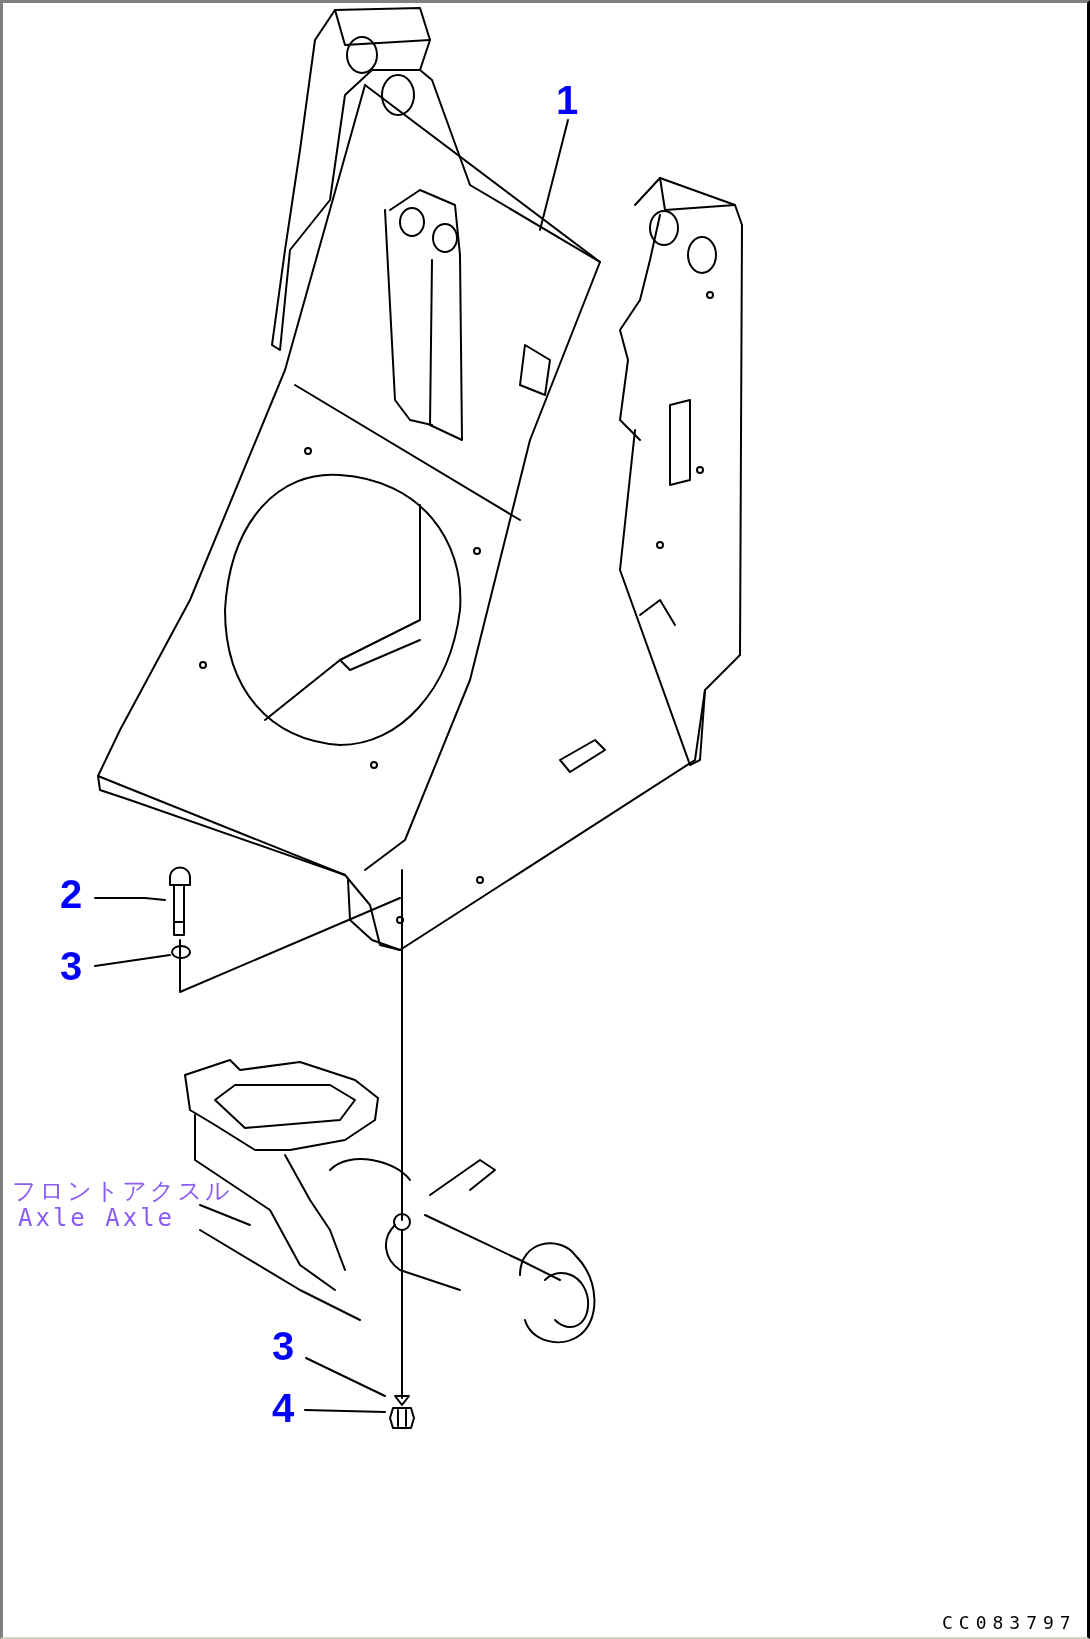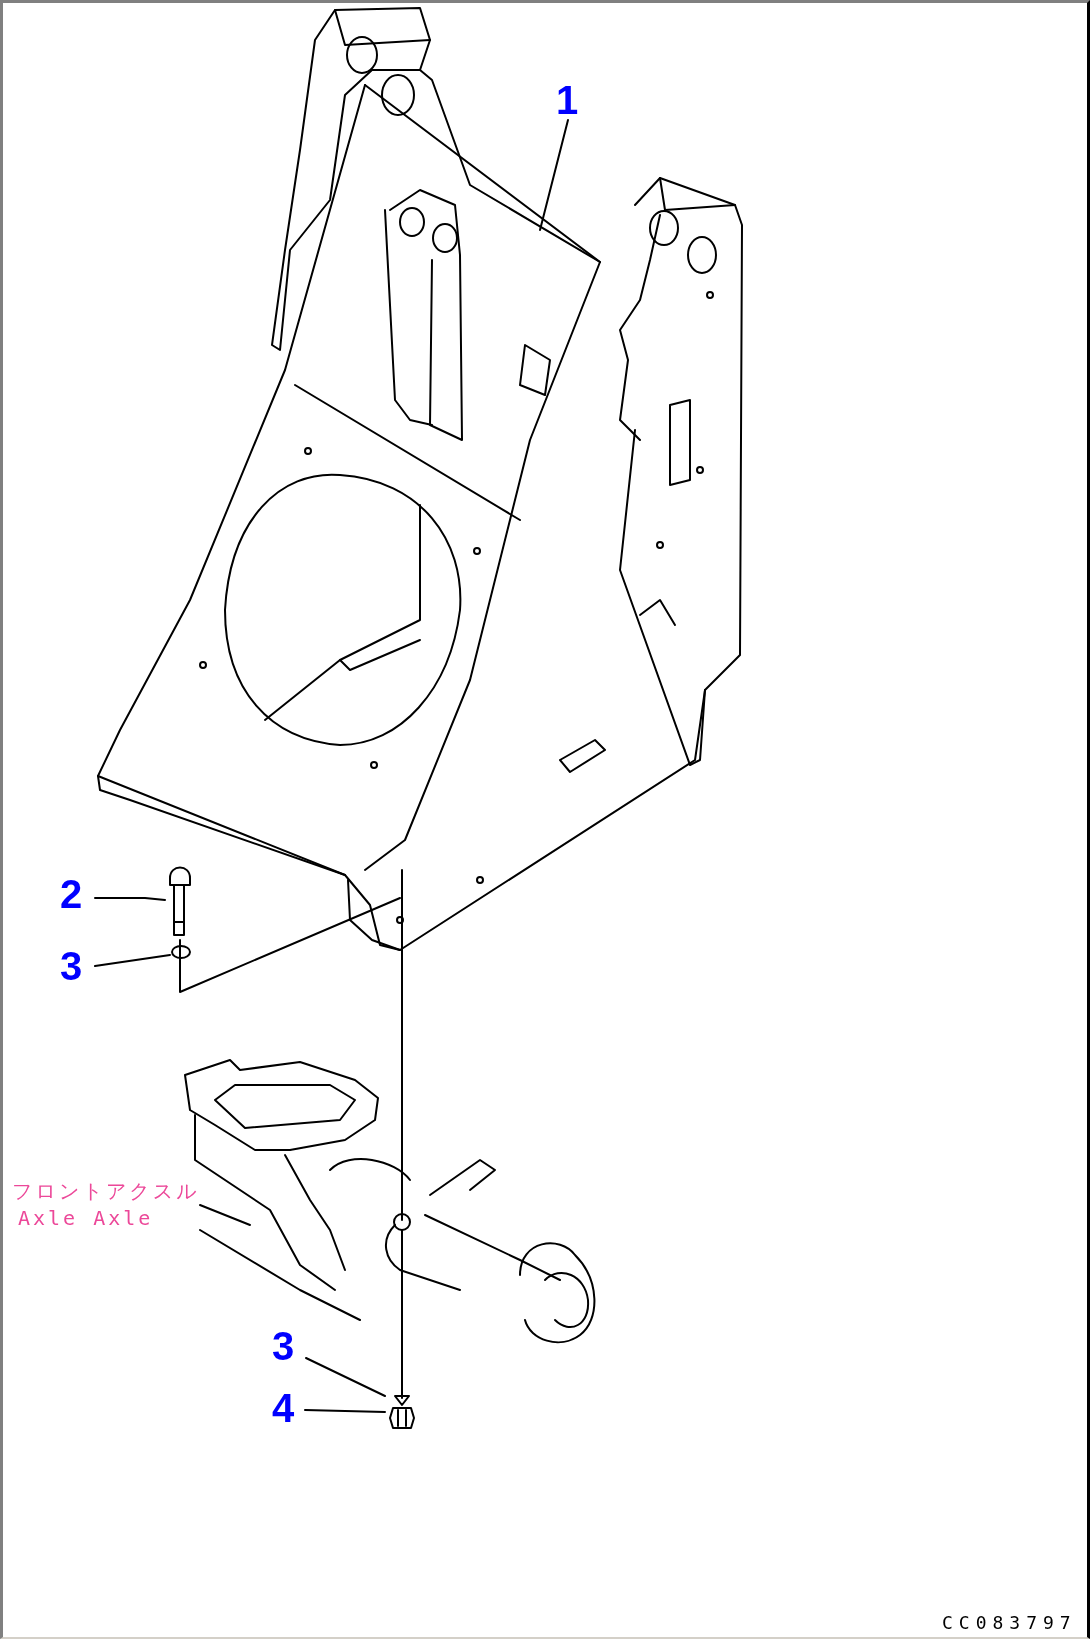--- a/index.html
+++ b/index.html
@@ -11,21 +11,21 @@
     border-right: 3px solid #000000; border-bottom: 2px solid #d4d0c8;
     background: #ffffff;
   }
   svg.drawing { position: absolute; left: 0; top: 0; }
   .callout {
     position: absolute; font-family: "Liberation Sans", sans-serif;
     font-weight: bold; font-size: 40px; line-height: 40px;
   }
   .caption {
     position: absolute; font-family: "DejaVu Sans Mono", monospace;
-    font-size: 20px; line-height: 26px; color: #ec4899; letter-spacing: 3px;
+    font-size: 24px; line-height: 26px; color: #8b5cf6; letter-spacing: 3px;
     white-space: pre;
   }
   .drawing-no {
     position: absolute; font-family: "DejaVu Sans Mono", monospace;
     font-size: 18px; color: #000; letter-spacing: 6px; white-space: pre;
   }
 </style>
 </head>
 <body>
 

